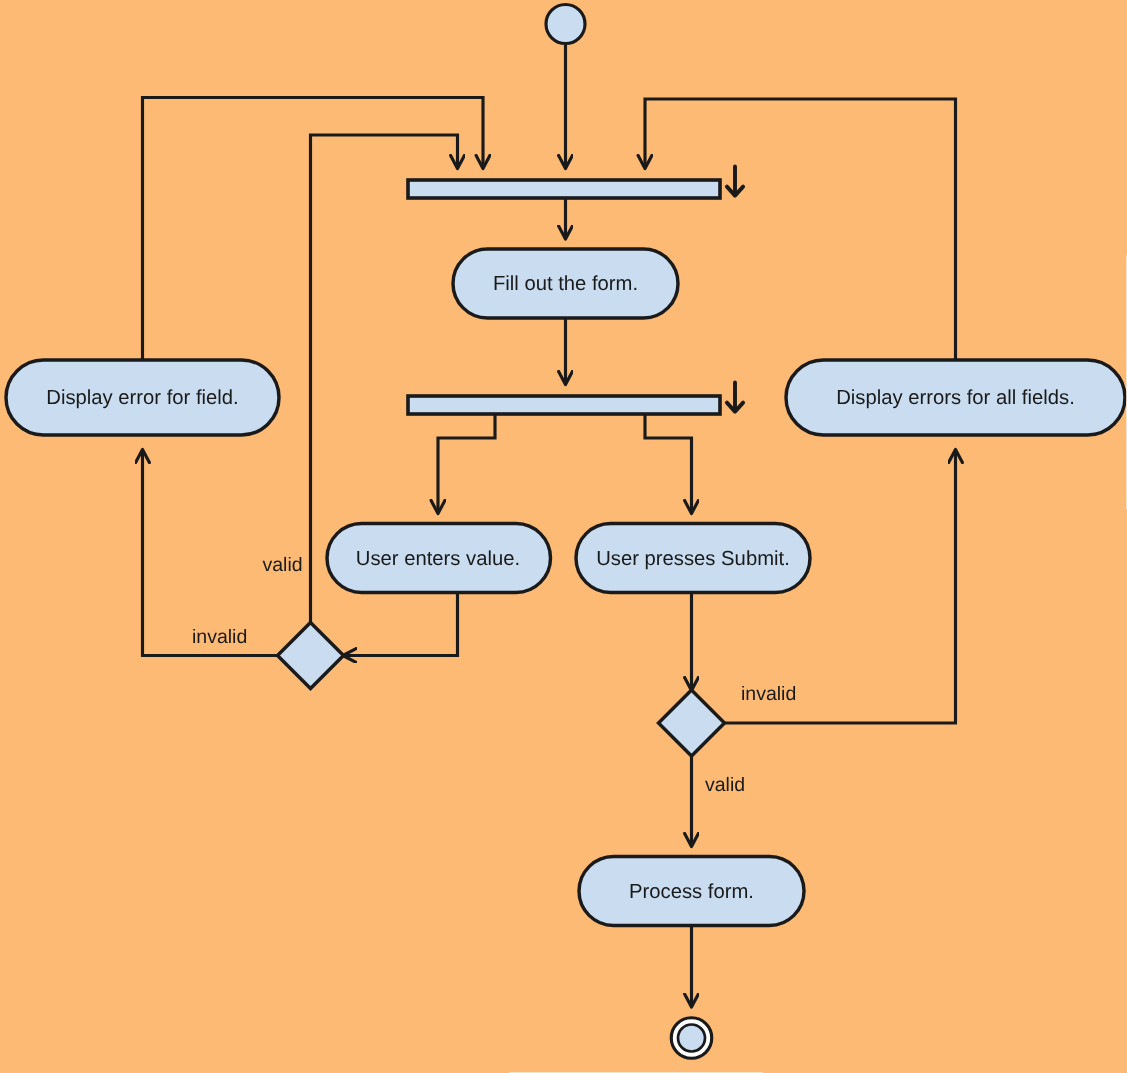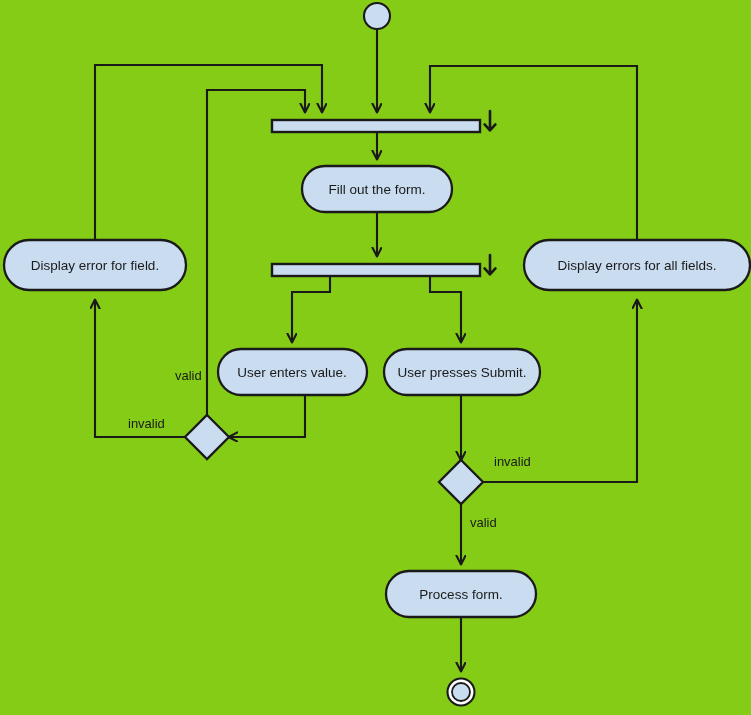--- a/index.html
+++ b/index.html
@@ -1,17 +1,17 @@
 <!DOCTYPE html>
 <html><head>
 <meta charset="utf-8">
 <style>
   html,body{margin:0;padding:0;background:#ffffff;}
   body{width:751px;height:715px;font-family:"Liberation Sans",sans-serif;}
-  #diagram-root{position:relative;width:751px;height:715px;overflow:hidden;background:#84cc16;}
+  #diagram-root{position:relative;width:751px;height:715px;overflow:hidden;background:#fdba74;}
   svg{display:block;}
   .node-label{
     font-family:"Liberation Sans",sans-serif;
     font-size:13.5px;
     fill:#1a1a1a;
     text-anchor:middle;
     dominant-baseline:middle;
   }
   .edge-label{
     font-family:"Liberation Sans",sans-serif;

